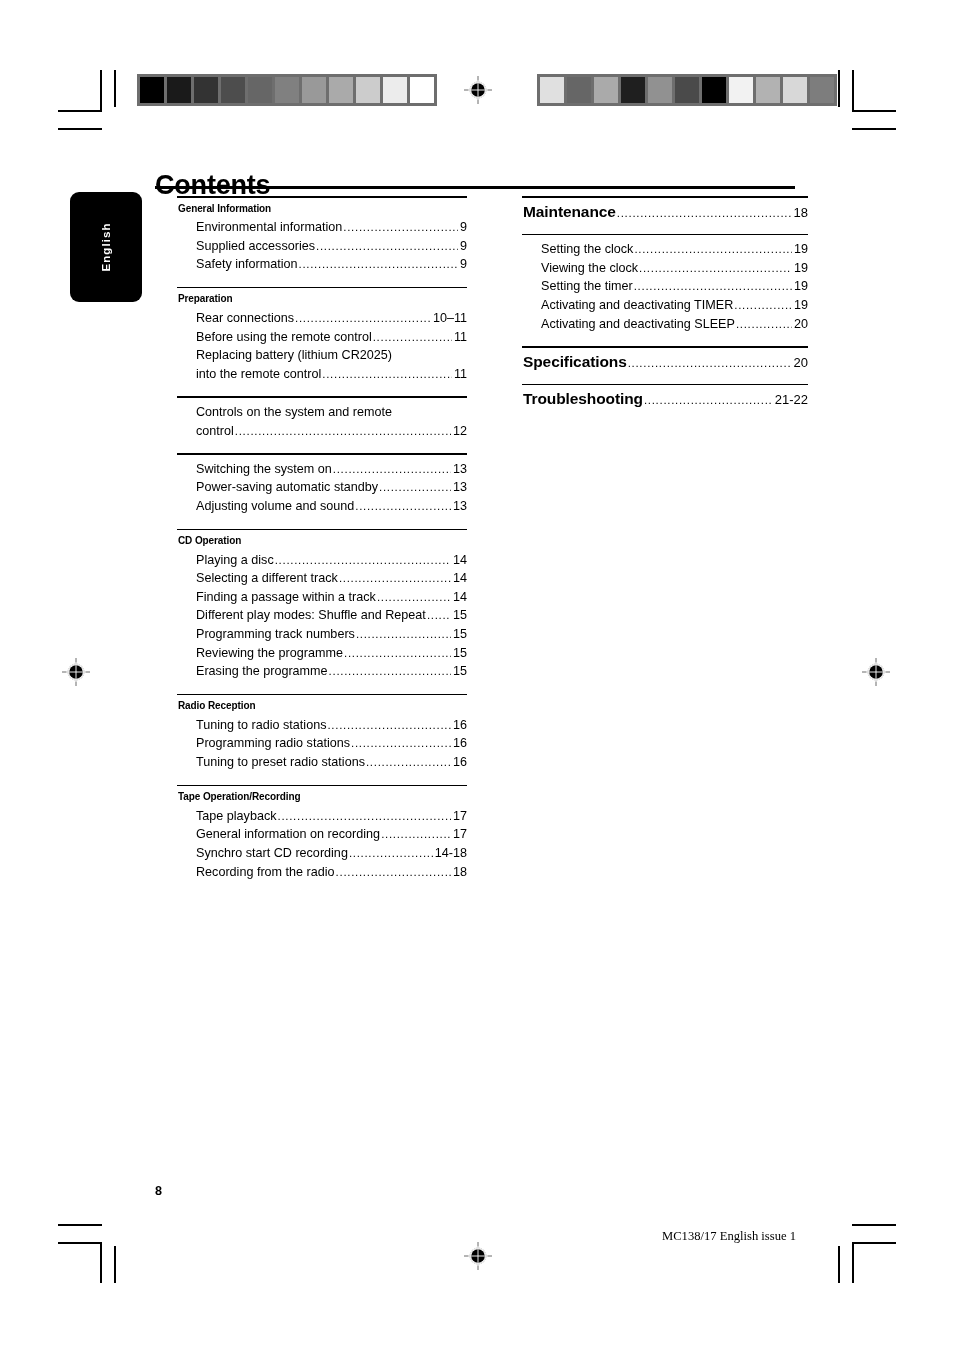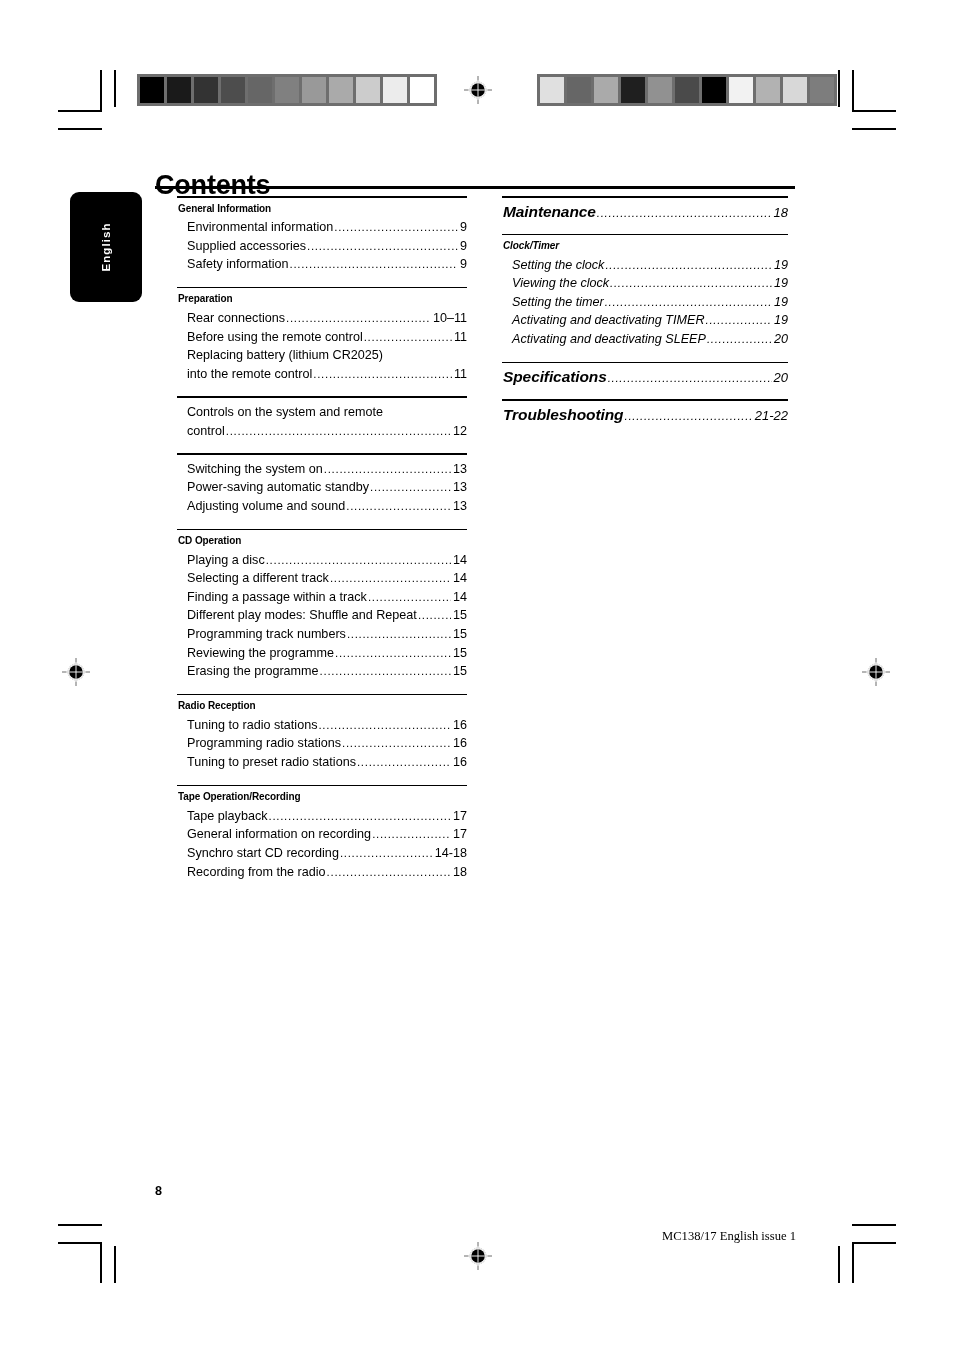--- a/index.html
+++ b/index.html
@@ -53,21 +53,21 @@
     position: absolute;
     left: 0;
     top: 196px;
     width: 954px;
   }
   .col {
     position: absolute;
     top: 0;
   }
   .col-left { left: 177px; width: 290px; }
-  .col-right { left: 502px; width: 286px; font-style: italic; }
+  .col-right { left: 522px; width: 286px; }
 
   .section { margin-bottom: 13px; }
   .section-rule {
     height: 1.6px;
     background: #000;
     margin-bottom: 5px;
   }
   .section-heading {
     font-size: 10px;
     font-weight: bold;
@@ -101,21 +101,21 @@
     font-size: 13px;
     font-weight: normal;
     white-space: nowrap;
   }
 
   .entry {
     display: flex;
     align-items: baseline;
     font-size: 12.6px;
     line-height: 18.6px;
-    margin-left: 10px;
+    margin-left: 19px;
   }
   .entry .e-text { white-space: nowrap; }
   .entry .leader {
     flex: 1 1 auto;
     overflow: hidden;
     white-space: nowrap;
     font-size: 11.5px;
     margin: 0 2px 0 1px;
     letter-spacing: 0.7px;
     line-height: 1;
@@ -429,21 +429,20 @@
       <div class="section">
         <div class="section-rule"></div>
         <div class="heading-row">
           <span class="h-text">Maintenance</span>
           <span class="leader">........................................................................................................................................................................................................</span>
           <span class="h-page">18</span>
         </div>
       </div>
       <div class="section">
         <div class="section-rule"></div>
-        <div class="section-heading">Clock/Timer</div>
         <div class="entry">
           <span class="e-text">Setting the clock</span>
           <span class="leader">........................................................................................................................................................................................................</span>
           <span class="e-page">19</span>
         </div>
         <div class="entry">
           <span class="e-text">Viewing the clock</span>
           <span class="leader">........................................................................................................................................................................................................</span>
           <span class="e-page">19</span>
         </div>

